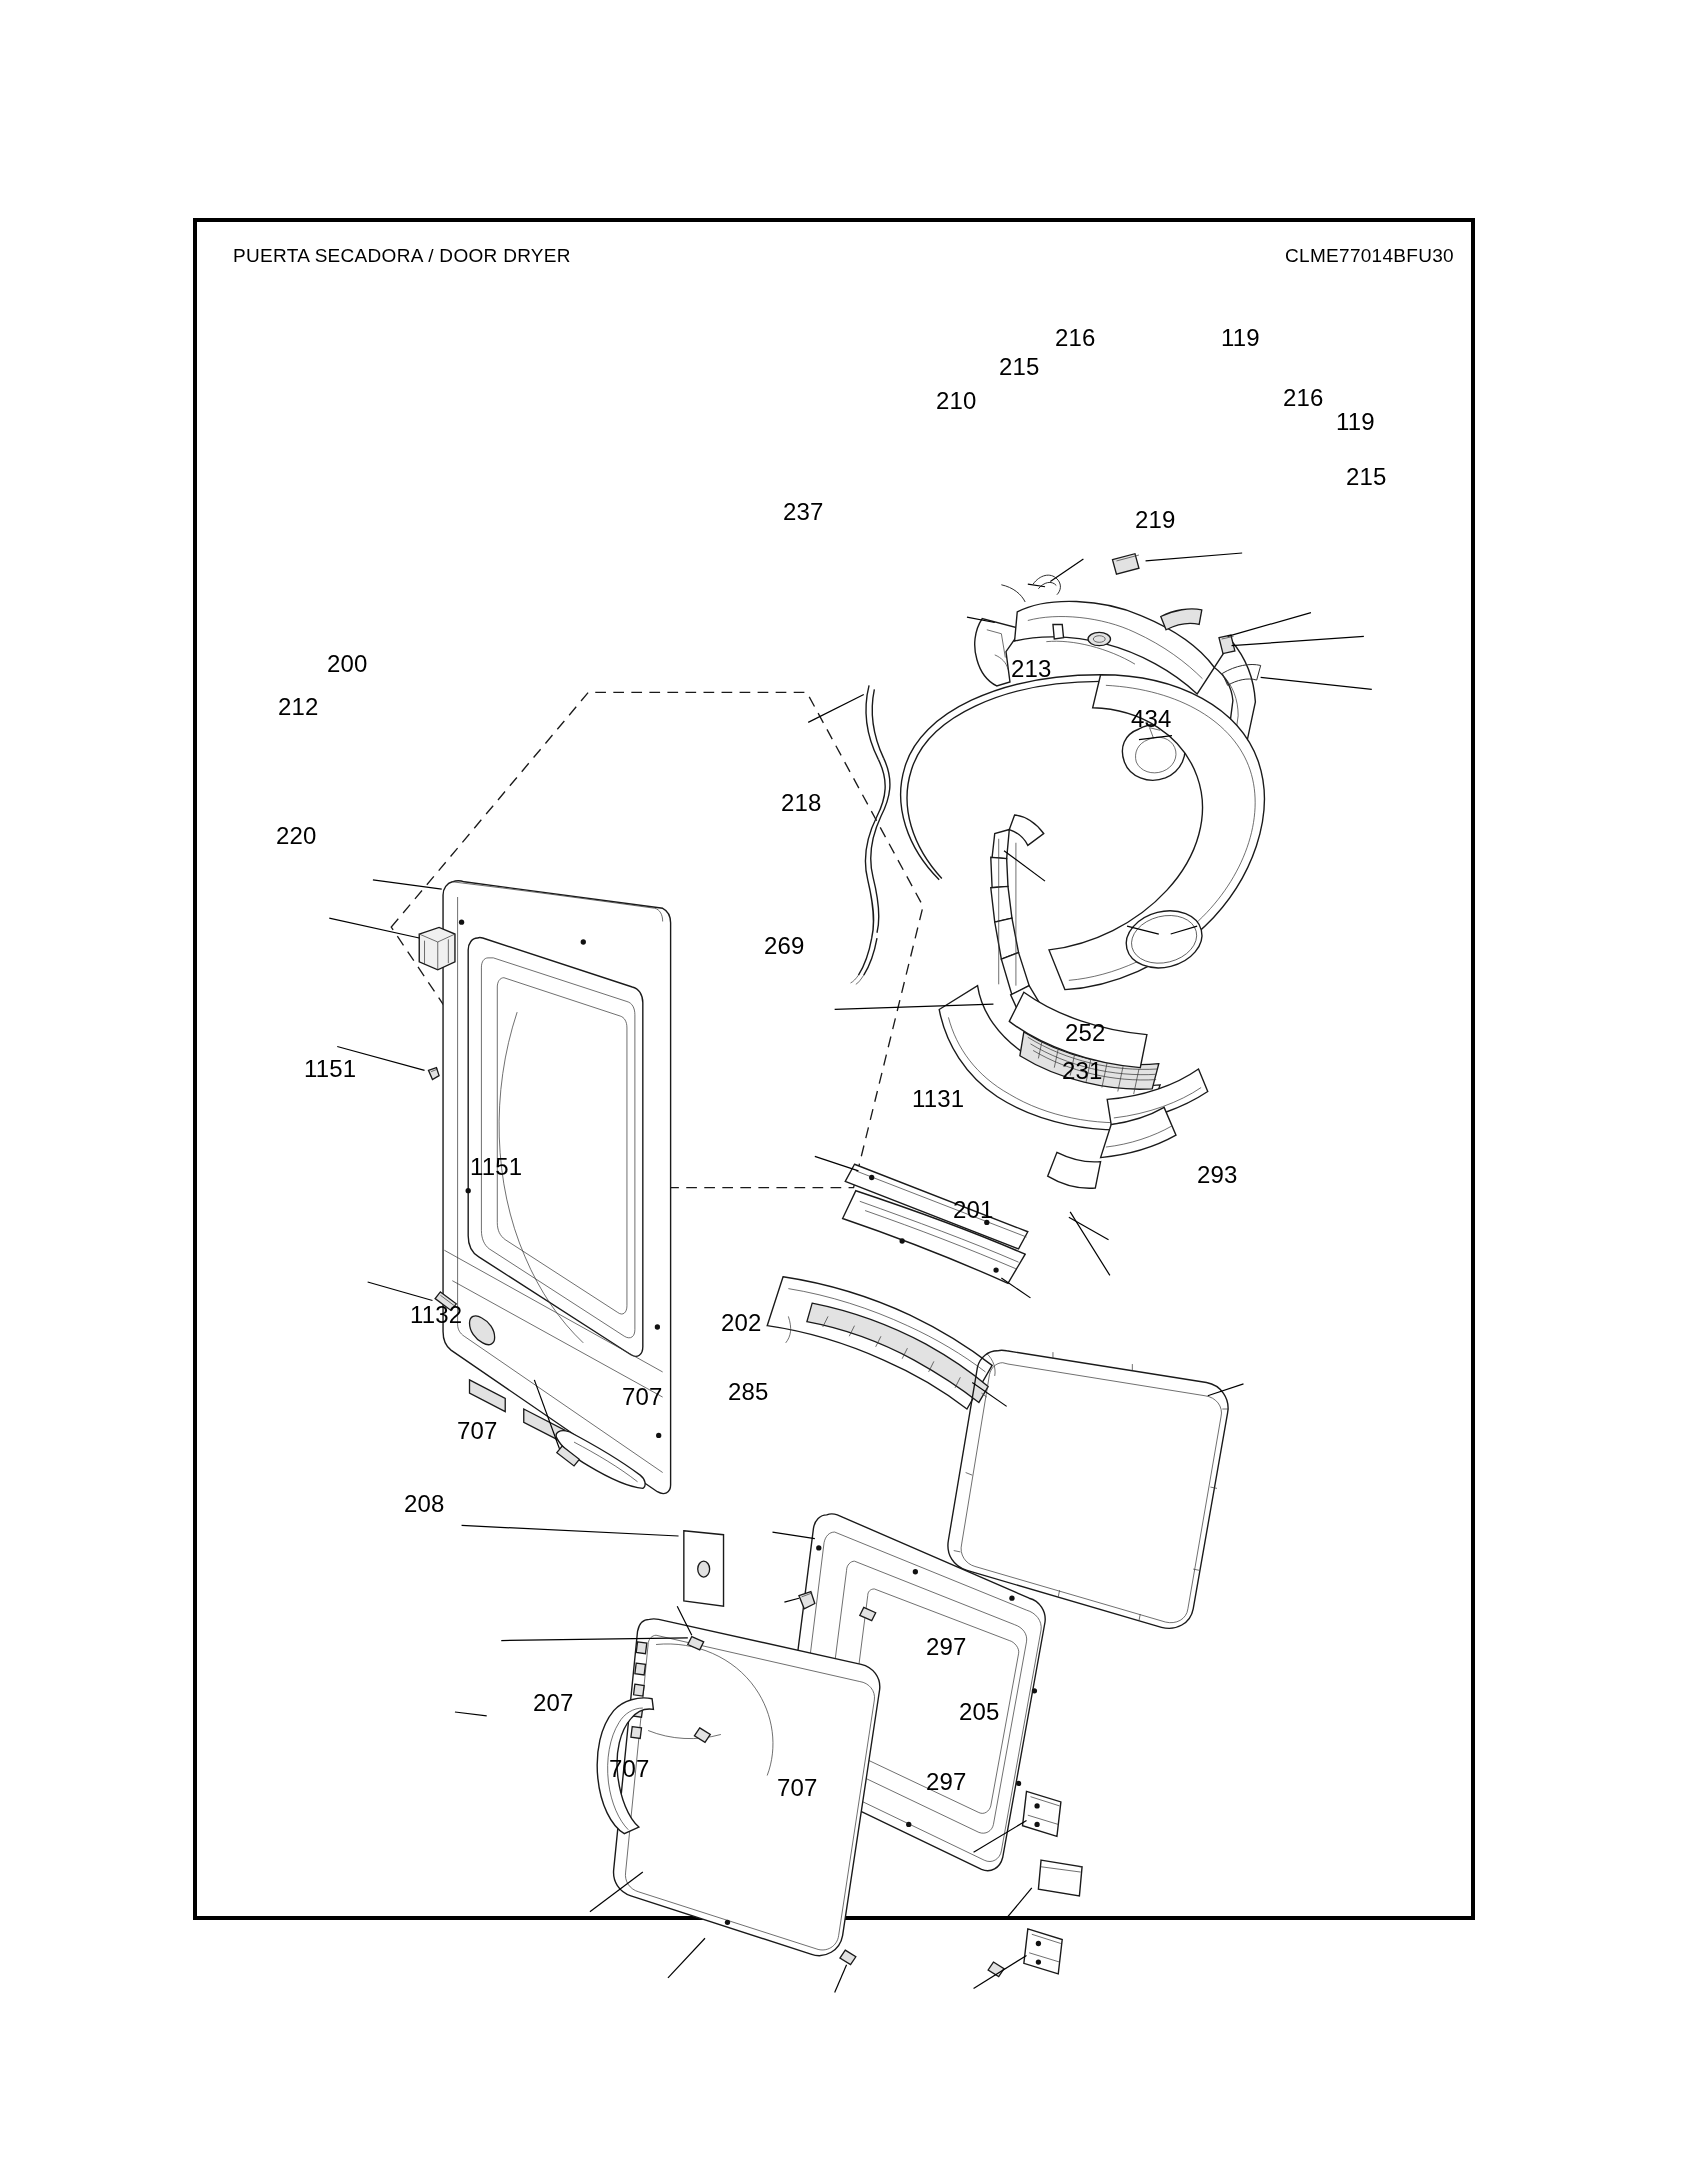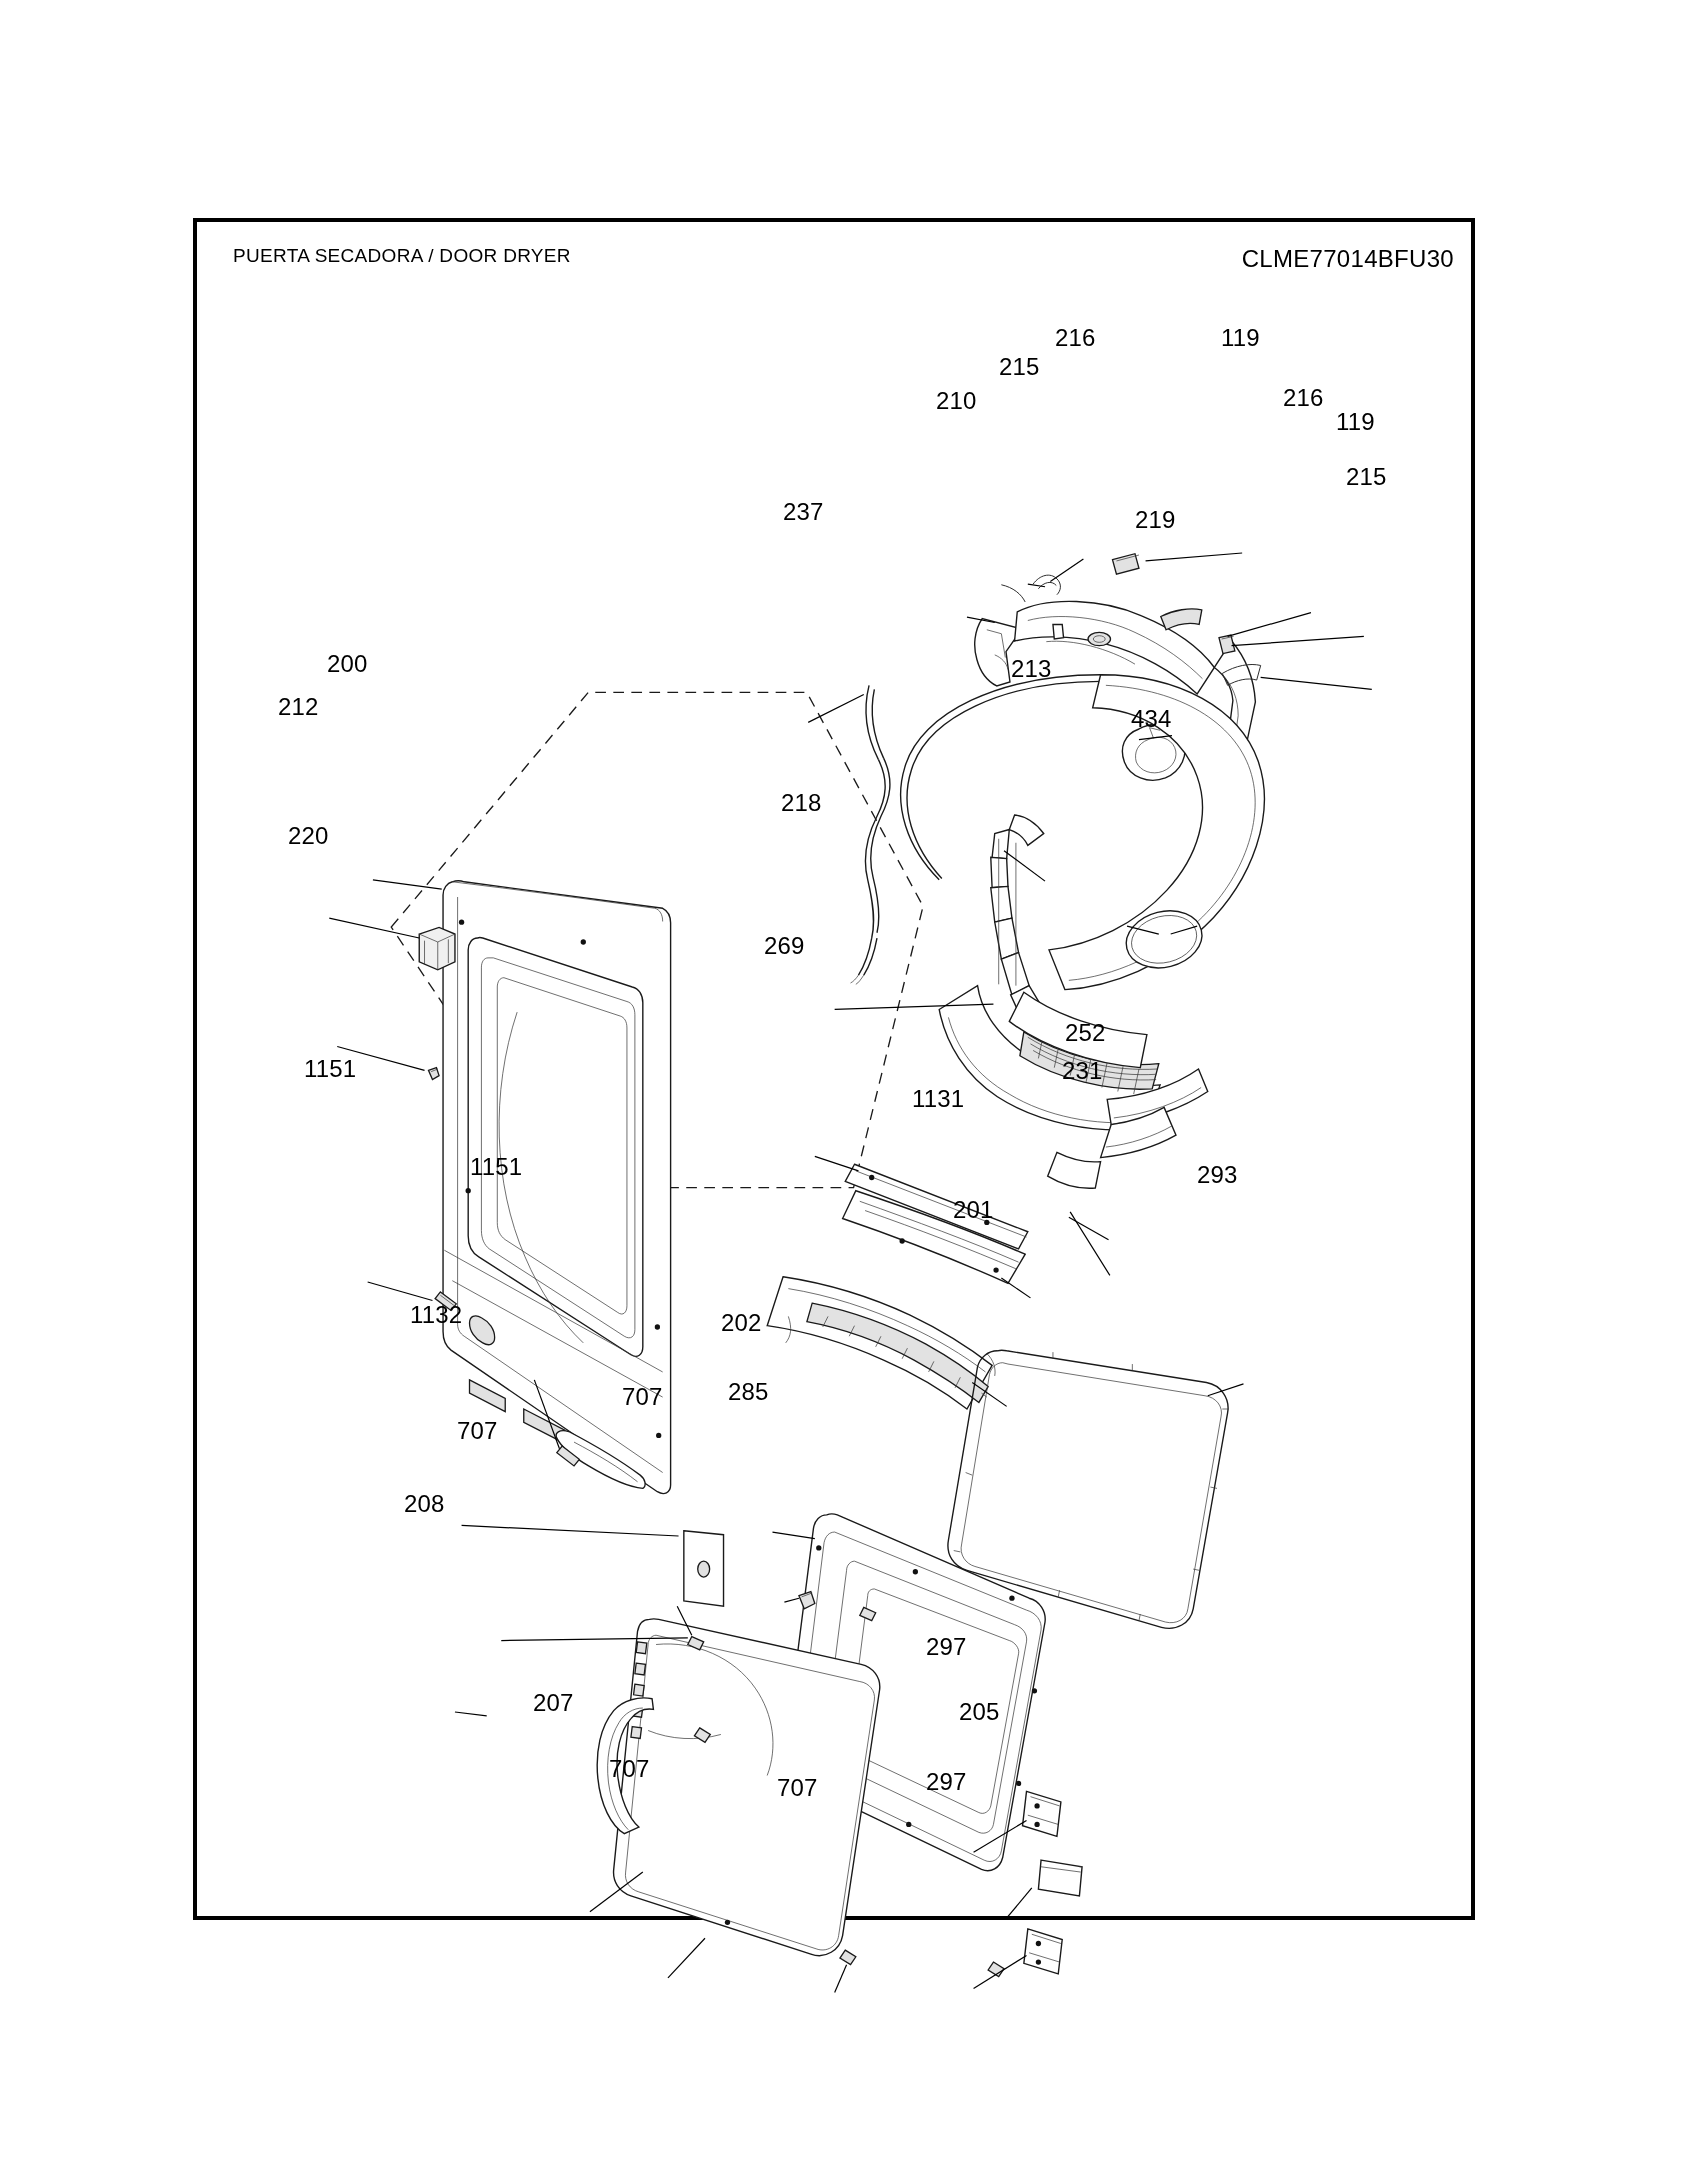--- a/index.html
+++ b/index.html
@@ -36,21 +36,21 @@
     top: 245px;
     font-size: 19px;
     letter-spacing: 0.3px;
     color: #000;
     white-space: nowrap;
   }
   .hdr-right {
     position: absolute;
     right: 233px;
     top: 245px;
-    font-size: 24px;
+    font-size: 19px;
     letter-spacing: 0.3px;
     color: #000;
     white-space: nowrap;
     text-align: right;
   }
   .callout {
     position: absolute;
     font-size: 24px;
     color: #000;
     white-space: nowrap;
@@ -378,21 +378,21 @@
   <div class="callout" style="left:936px;top:387px;">210</div>
   <div class="callout" style="left:1336px;top:408px;">119</div>
   <div class="callout" style="left:1346px;top:463px;">215</div>
   <div class="callout" style="left:771px;top:498px;margin-left:12px;">237</div>
   <div class="callout" style="left:1135px;top:506px;">219</div>
   <div class="callout" style="left:1011px;top:655px;">213</div>
   <div class="callout" style="left:1131px;top:705px;">434</div>
   <div class="callout" style="left:327px;top:650px;">200</div>
   <div class="callout" style="left:278px;top:693px;">212</div>
   <div class="callout" style="left:781px;top:789px;">218</div>
-  <div class="callout" style="left:288px;top:822px;">220</div>
+  <div class="callout" style="left:276px;top:822px;">220</div>
   <div class="callout" style="left:764px;top:932px;">269</div>
   <div class="callout" style="left:1065px;top:1019px;">252</div>
   <div class="callout" style="left:304px;top:1055px;">1151</div>
   <div class="callout" style="left:1062px;top:1057px;">231</div>
   <div class="callout" style="left:912px;top:1085px;">1131</div>
   <div class="callout" style="left:470px;top:1153px;">1151</div>
   <div class="callout" style="left:1197px;top:1161px;">293</div>
   <div class="callout" style="left:953px;top:1196px;">201</div>
   <div class="callout" style="left:410px;top:1301px;">1132</div>
   <div class="callout" style="left:721px;top:1309px;">202</div>

